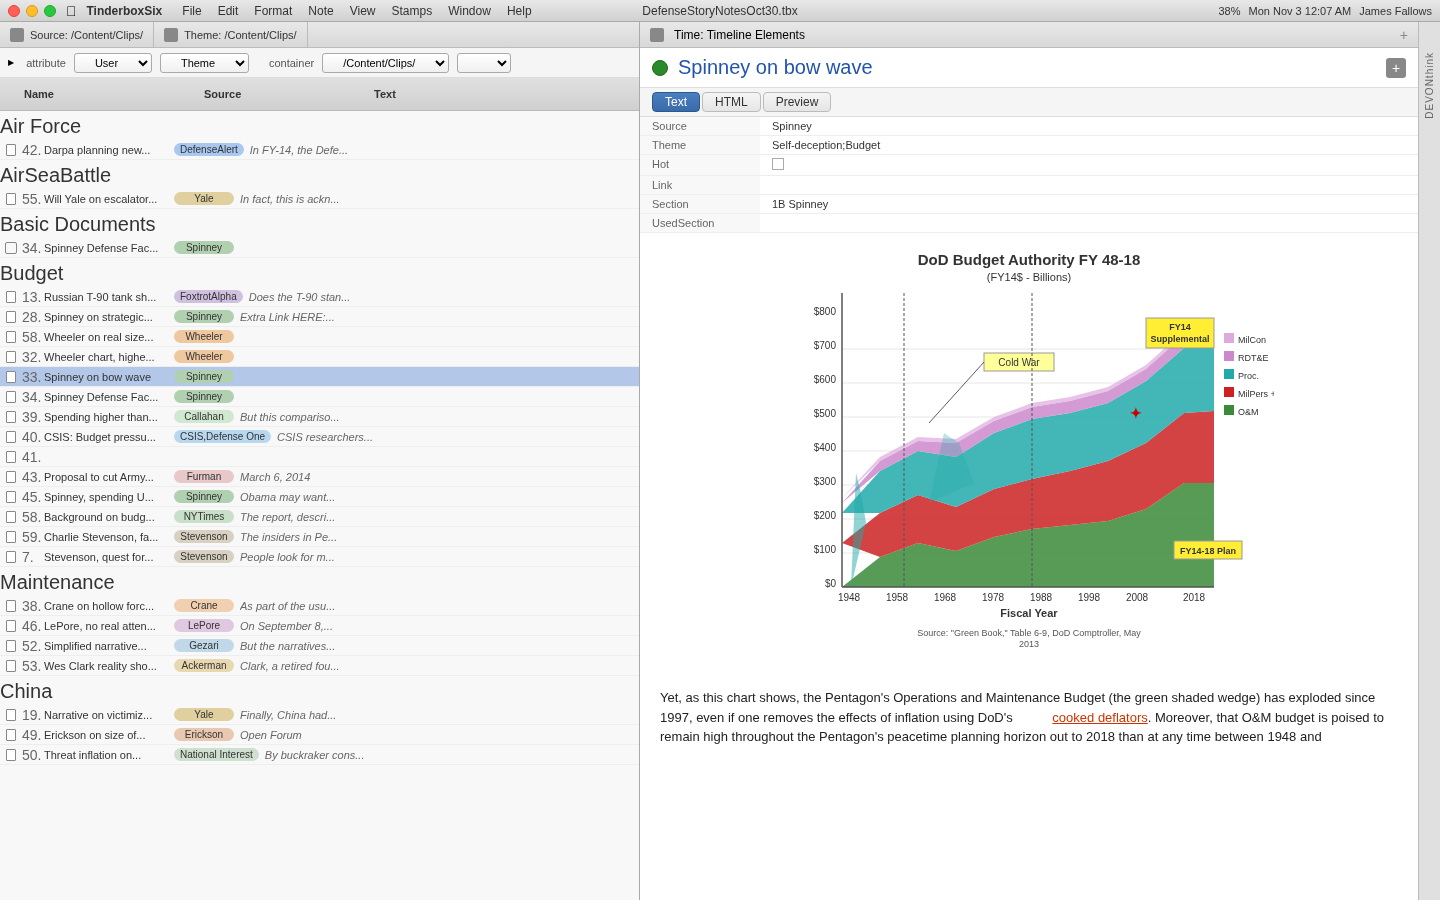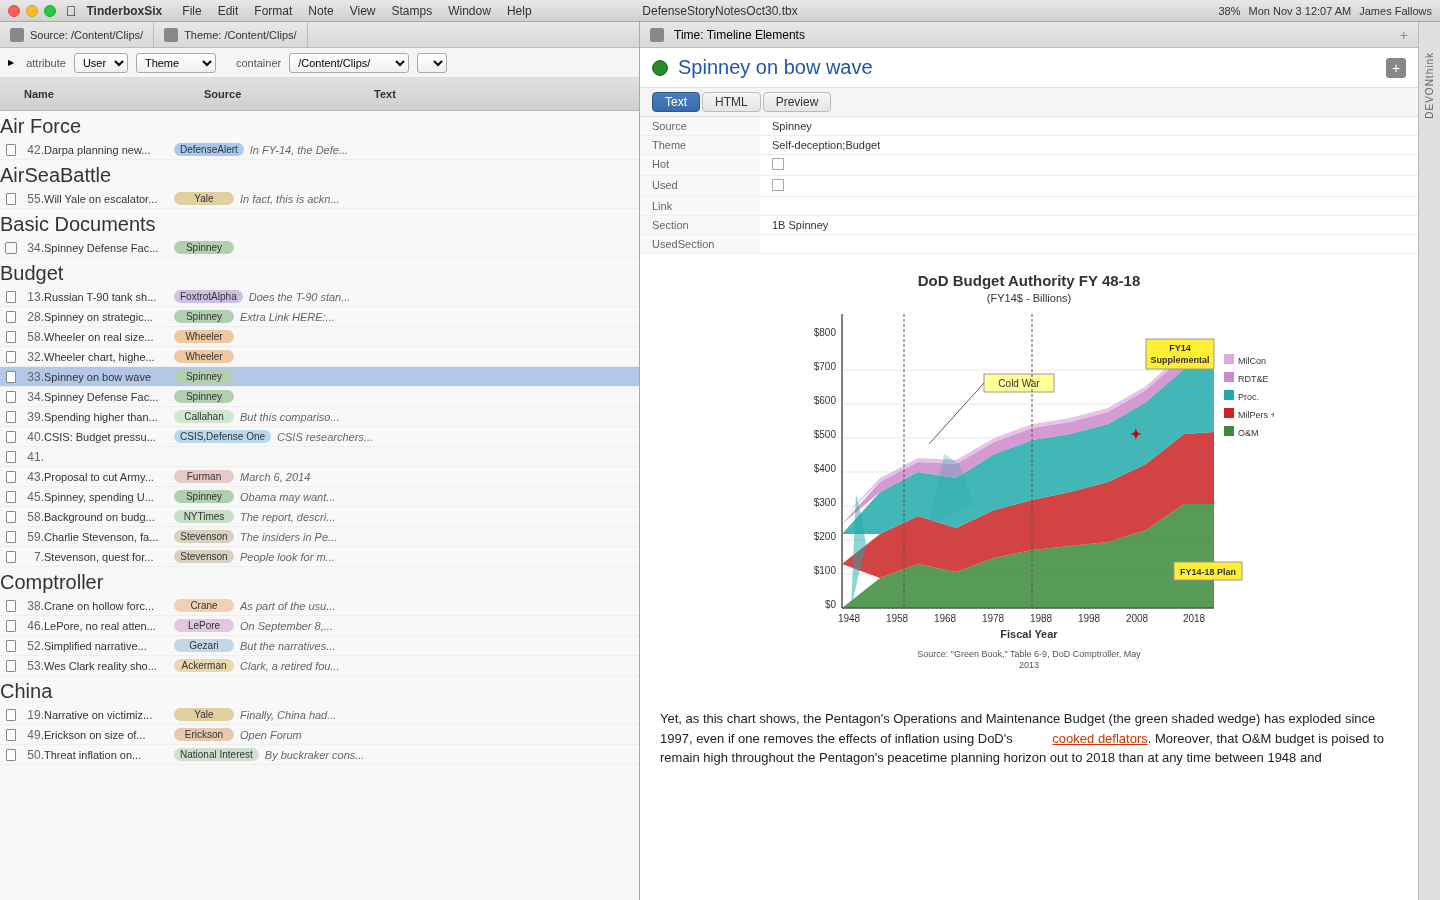--- a/index.html
+++ b/index.html
@@ -33,37 +33,37 @@
     
     .left-panel { width: 640px; display: flex; flex-direction: column; background: #f0f0f0; border-right: 1px solid #aaa; }
 
     
     .panel-header-row { display: flex; height: 26px; border-bottom: 1px solid #bbb; background: linear-gradient(to bottom, #e8e8e8, #d8d8d8); }
     .panel-header-item { display: flex; align-items: center; padding: 0 10px; font-size: 11px; color: #333; border-right: 1px solid #bbb; gap: 6px; }
     .panel-header-item .icon-box { width: 14px; height: 14px; background: #888; border-radius: 2px; display: inline-block; }
 
     
     .attr-row { display: flex; align-items: center; padding: 4px 8px; gap: 8px; background: #f5f5f5; border-bottom: 1px solid #ddd; height: 30px; }
-    .attr-select { font-size: 11px; padding: 1px 4px; border: 1px solid #aaa; border-radius: 3px; background: linear-gradient(to bottom, #fff, #f0f0f0); height: 20px; }
+    .attr-select { font-size: 11px; padding: 1px 16px; border: 1px solid #aaa; border-radius: 3px; background: linear-gradient(to bottom, #fff, #f0f0f0); height: 20px; }
 
     
     .col-headers { display: flex; align-items: center; height: 28px; background: linear-gradient(to bottom, #e0e0e0, #d0d0d0); border-bottom: 1px solid #bbb; padding: 16px 4px; }
     .col-name { width: 200px; font-size: 11px; color: #333; font-weight: 600; padding-left: 20px; }
     .col-source { width: 170px; font-size: 11px; color: #333; font-weight: 600; }
     .col-text { flex: 1; font-size: 11px; color: #333; font-weight: 600; }
 
     
     .list-area { flex: 1; overflow-y: auto; background: #f8f8f8; }
     .group-header { font-size: 20px; font-weight: 300; color: #333; padding: 4px 8px 2px 0; background: #f8f8f8; }
     .list-row { display: flex; align-items: center; height: 20px; padding: 0 4px; border-bottom: 1px solid #eee; }
     .list-row.selected { background: #b3c8e8; }
     .row-icon { width: 14px; height: 14px; margin-right: 4px; display: flex; align-items: center; justify-content: center; }
     .row-icon-note { width: 10px; height: 12px; background: #fff; border: 1px solid #888; border-radius: 1px; position: relative; }
     .row-icon-container { width: 12px; height: 12px; border: 1px solid #888; border-radius: 2px; background: transparent; }
-    .row-num { font-size: 12px; color: #666; width: 22px; text-align: right; }
+    .row-num { font-size: 14px; color: #666; width: 22px; }
     .row-title { flex: 1; font-size: 11px; color: #333; overflow: hidden; text-overflow: ellipsis; white-space: nowrap; max-width: 130px; }
     .row-badge { font-size: 10px; padding: 1px 6px; border-radius: 8px; color: #333; margin-right: 6px; min-width: 60px; text-align: center; }
     .row-text { flex: 1; font-size: 11px; color: #666; overflow: hidden; text-overflow: ellipsis; white-space: nowrap; font-style: italic; }
 
     
     .badge-defenseAlert { background: #a8c8f0; }
     .badge-yale { background: #e0d0a0; }
     .badge-spinney { background: #b0d0b0; }
     .badge-foxtrotAlpha { background: #d0c0e0; }
     .badge-wheeler { background: #f0c8a0; }
@@ -353,21 +353,21 @@
       <div class="list-row">
         <div class="row-icon">
             <div class="row-icon-note"></div>
           </div>
         <span class="row-num">7.</span>
         <span class="row-title">Stevenson, quest for...</span>
         <span class="row-badge badge-stevenson">Stevenson</span>
         <span class="row-text">People look for m...</span>
       </div>
 
-      <div class="group-header">Comptroller</div>
+      <div class="group-header">Maintenance</div>
       <div class="list-row">
         <div class="row-icon">
             <div class="row-icon-note"></div>
           </div>
         <span class="row-num">38.</span>
         <span class="row-title">Crane on hollow forc...</span>
         <span class="row-badge badge-crane">Crane</span>
         <span class="row-text">As part of the usu...</span>
       </div>
       <div class="list-row">
@@ -458,24 +458,20 @@
             <tr>
           <td>Source</td>
           <td>Spinney</td>
         </tr>
         <tr>
           <td>Theme</td>
           <td>Self-deception;Budget</td>
         </tr>
         <tr>
           <td>Hot</td>
-          <td><span class="meta-checkbox"></span></td>
-        </tr>
-        <tr>
-          <td>Used</td>
           <td><span class="meta-checkbox"></span></td>
         </tr>
         <tr>
           <td>Link</td>
           <td></td>
         </tr>
         <tr>
           <td>Section</td>
           <td>1B Spinney</td>
         </tr>

